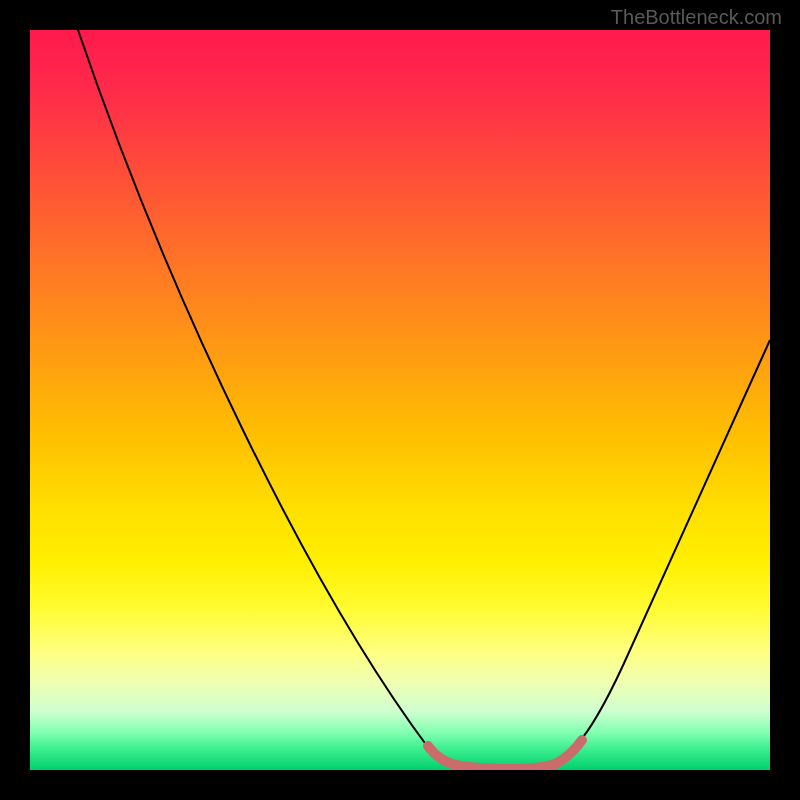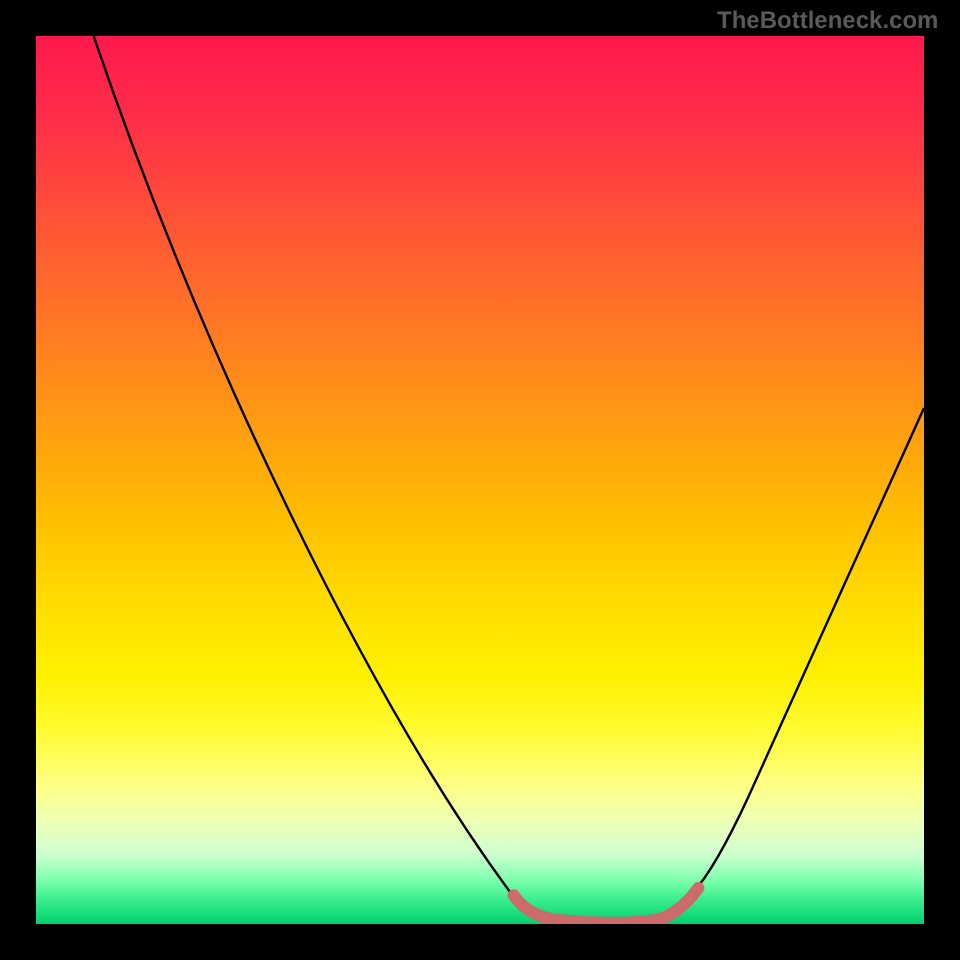--- a/index.html
+++ b/index.html
@@ -10,21 +10,21 @@
     background: #000;
     position: relative;
     font-family: Arial, sans-serif;
   }
   .watermark {
     position: absolute;
     top: 6px;
     right: 18px;
     color: #5a5a5a;
     font-size: 20px;
-    font-weight: 700;
+    font-weight: 400;
     z-index: 10;
   }
   .plot-area {
     position: absolute;
     left: 30px;
     top: 30px;
     width: 740px;
     height: 740px;
     overflow: hidden;
   }

